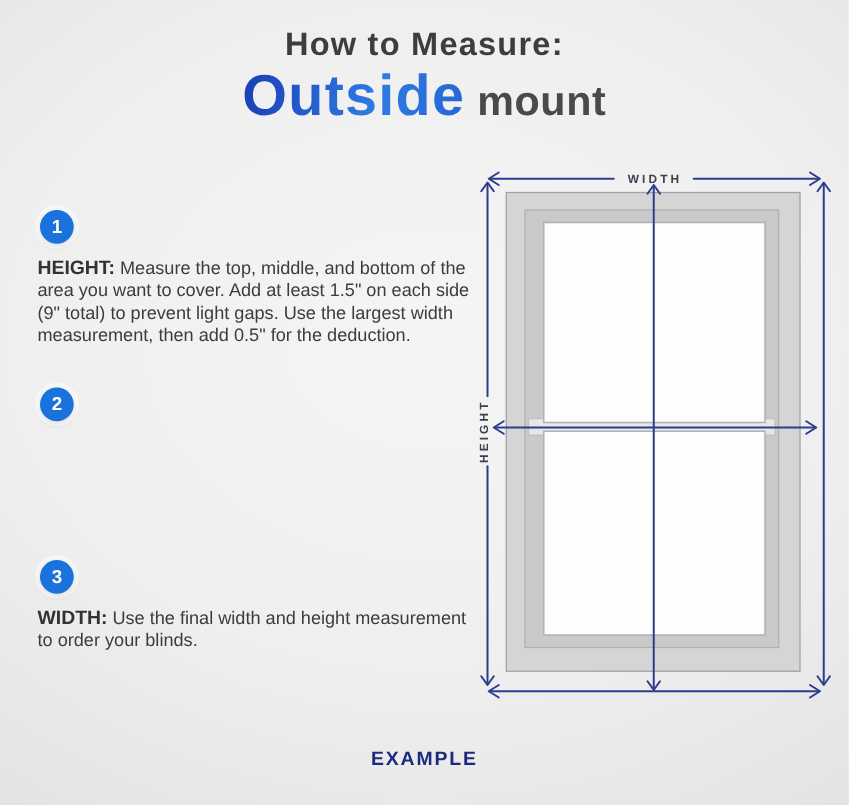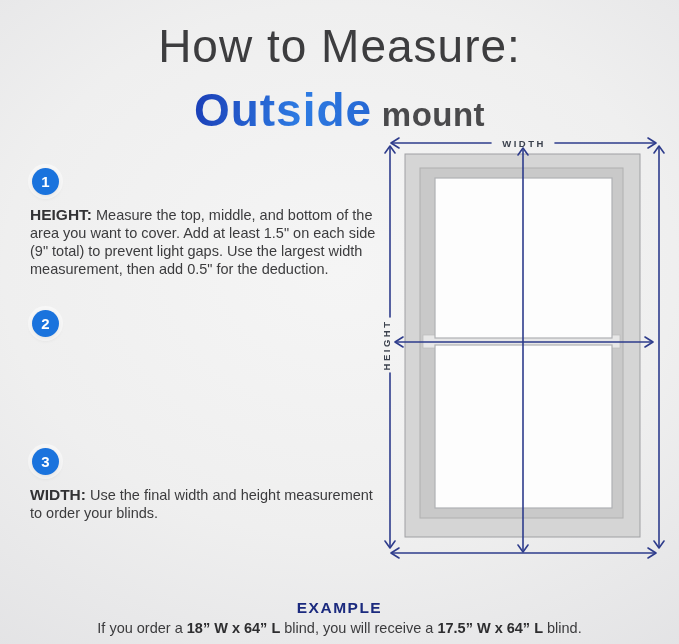--- a/index.html
+++ b/index.html
@@ -6,22 +6,22 @@
   .page {
     position:relative;
     width:679px; height:644px;
     background: radial-gradient(ellipse 90% 75% at 50% 42%, #f5f5f5 0%, #efefef 55%, #e2e2e4 100%);
     font-family:"Liberation Sans", sans-serif;
     overflow:hidden;
   }
 
   
   .header { position:absolute; top:22px; left:0; width:100%; text-align:center; line-height:1.05; }
-  .header-line1 { font-size:46px; font-weight:400; color:#3d3d3f; letter-spacing:1px; }
-  .header-line2 { margin-top:16px; }
+  .header-line1 { font-size:26px; font-weight:700; color:#3d3d3f; letter-spacing:1px; }
+  .header-line2 { margin-top:3px; }
   .accent { font-size:46px; font-weight:800; letter-spacing:1px; color:#1f5ed3; }
   @supports ((-webkit-background-clip:text) or (background-clip:text)) {
     .accent {
       background:linear-gradient(100deg,#1a3db6 0%, #2e7ce3 60%, #2566d2 100%);
       -webkit-background-clip:text; background-clip:text;
       color:transparent;
     }
   }
   .suffix { font-size:33px; font-weight:600; color:#4a4a4c; letter-spacing:0.5px; }
 
@@ -130,15 +130,14 @@
           <path d="M270,212 L278,217 L270,222"></path>
         </g>
       </g>
 
       <text class="dim-label" x="149" y="21.5" text-anchor="middle">WIDTH</text>
       <text class="dim-label" x="15" y="220" text-anchor="middle" transform="rotate(-90 15 220)">HEIGHT</text>
     </svg>
   </div>
 
   <div class="example-title">EXAMPLE</div>
-  <div class="example-line"><span>If you order a </span><b>18” W x 64” L</b><span> blind, you will receive a </span><b>17.5” W x 64” L</b><span> blind.</span></div>
 
 </div>
 
 </body></html>

